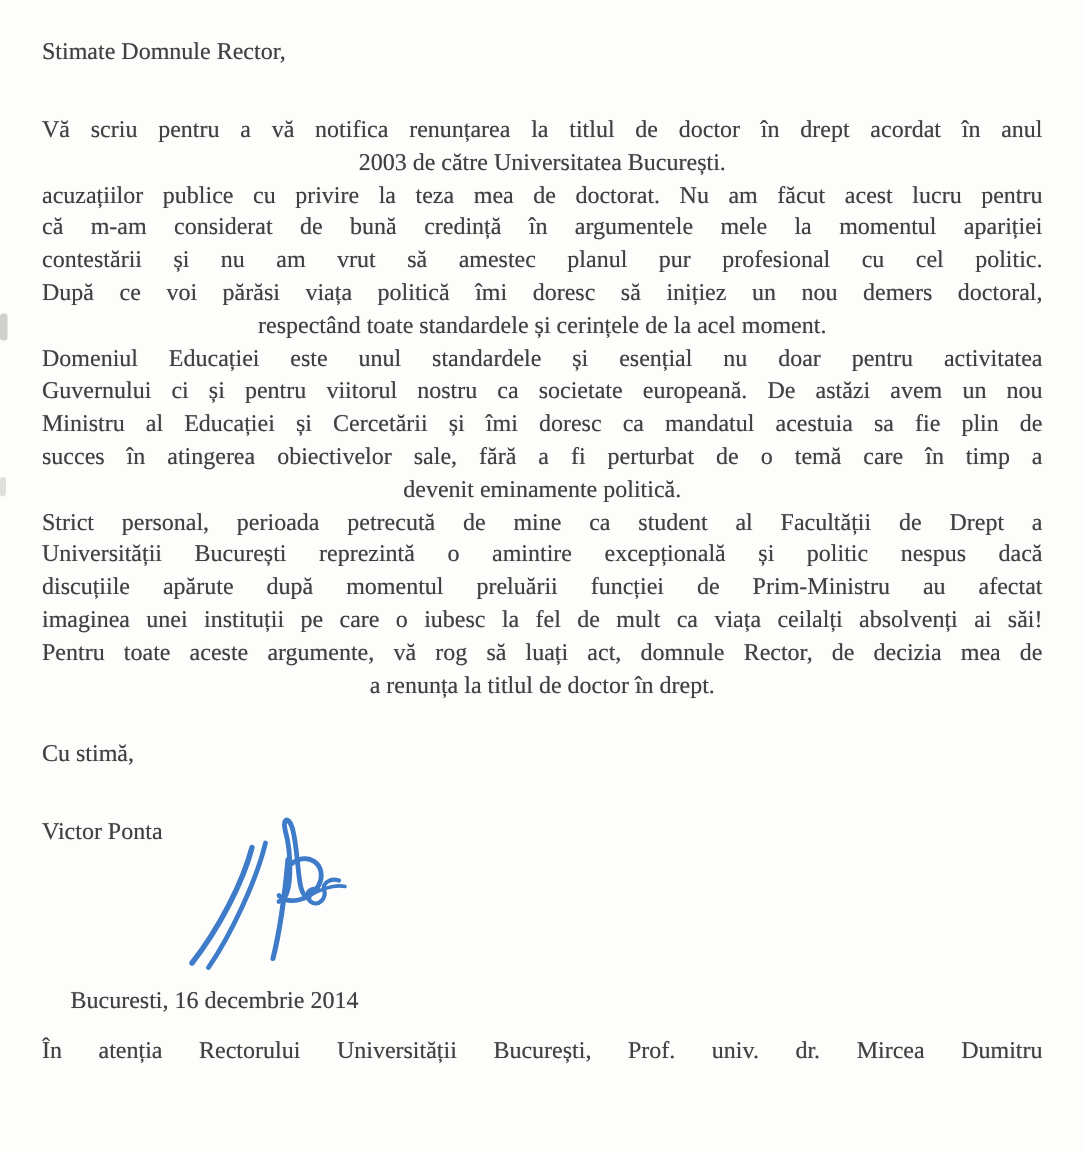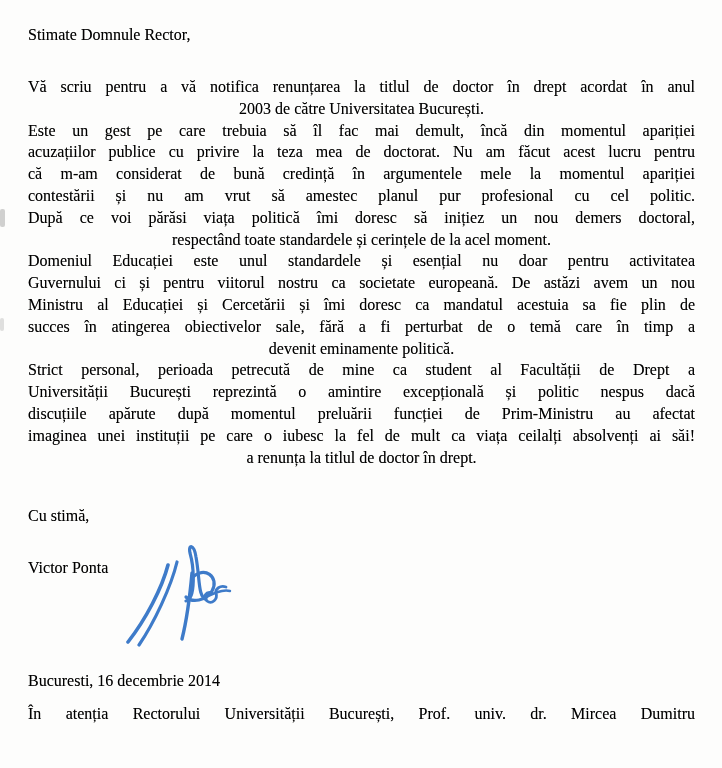--- a/index.html
+++ b/index.html
@@ -9,53 +9,54 @@
     overflow: hidden;
   }
   .paper {
     position: relative;
     width: 722px; height: 768px;
     box-sizing: border-box;
     padding: 24px 27px 0 28px;
     background: #fdfdfc;
     font-family: "Liberation Serif", "DejaVu Serif", serif;
     font-size: 16px;
-    color: #000000;
+    color: #404040;
     text-shadow: 0 0 0.5px rgba(70,68,66,0.55);
   }
   .salutation {
     line-height: 22px;
     margin-bottom: 30px;
   }
   .body-block .line {
     line-height: 21.8px;
     white-space: normal;
     text-align: center;
   }
   .line.fill {
     text-align: justify;
     text-align-last: justify;
   }
   .closing {
-    margin-top: 37px;
+    margin-top: 24px;
     line-height: 22px;
   }
   .signer {
     margin-top: 30px;
     line-height: 22px;
   }
   .signature-svg {
     position: absolute;
     left: 108px; top: 533px;
     width: 150px; height: 115px;
     pointer-events: none;
   }
   .dateline {
     margin-top: 90px;
     line-height: 24px;
+    margin-left: 19px;
   }
   .attention {
     margin-top: 8px;
     line-height: 26px;
   }
   .scan-artifact {
     position: absolute;
     left: 0;
     background: #9a9a98;
     border-radius: 2px;
@@ -69,35 +70,35 @@
 <div class="paper">
 
   <div class="scan-artifact artifact-1"></div>
   <div class="scan-artifact artifact-2"></div>
 
   <div class="salutation">Stimate Domnule Rector,</div>
 
   <div class="body-block" id="body-block">
       <div class="line fill">Vă scriu pentru a vă notifica renunțarea la titlul de doctor în drept acordat în anul</div>
       <div class="line">2003 de către Universitatea București.</div>
-      <div class="line fill">Este un gest pe care trebuia să îl fac mai demult, încă din momentul apariției</div>
       <div class="line fill">acuzațiilor publice cu privire la teza mea de doctorat. Nu am făcut acest lucru pentru</div>
       <div class="line fill">că m-am considerat de bună credință în argumentele mele la momentul apariției</div>
       <div class="line fill">contestării și nu am vrut să amestec planul pur profesional cu cel politic.</div>
       <div class="line fill">După ce voi părăsi viața politică îmi doresc să inițiez un nou demers doctoral,</div>
       <div class="line">respectând toate standardele și cerințele de la acel moment.</div>
       <div class="line fill">Domeniul Educației este unul standardele și esențial nu doar pentru activitatea</div>
       <div class="line fill">Guvernului ci și pentru viitorul nostru ca societate europeană. De astăzi avem un nou</div>
       <div class="line fill">Ministru al Educației și Cercetării și îmi doresc ca mandatul acestuia sa fie plin de</div>
       <div class="line fill">succes în atingerea obiectivelor sale, fără a fi perturbat de o temă care în timp a</div>
       <div class="line">devenit eminamente politică.</div>
       <div class="line fill">Strict personal, perioada petrecută de mine ca student al Facultății de Drept a</div>
       <div class="line fill">Universității București reprezintă o amintire excepțională și politic nespus dacă</div>
       <div class="line fill">discuțiile apărute după momentul preluării funcției de Prim-Ministru au afectat</div>
       <div class="line fill">imaginea unei instituții pe care o iubesc la fel de mult ca viața ceilalți absolvenți ai săi!</div>
+      <div class="line fill">Pentru toate aceste argumente, vă rog să luați act, domnule Rector, de decizia mea de</div>
       <div class="line">a renunța la titlul de doctor în drept.</div>
     </div>
 
   <div class="closing">Cu stimă,</div>
 
   <div class="signer">Victor Ponta</div>
 
   <svg class="signature-svg" viewBox="0 0 150 115" xmlns="http://www.w3.org/2000/svg">
     <g id="sig-strokes" fill="none" stroke="#2e70c5" stroke-linecap="round" stroke-linejoin="round" opacity="0.92">
       <path d="M60,32 C54,55 38,86 20,109" stroke-width="3.6"></path>

